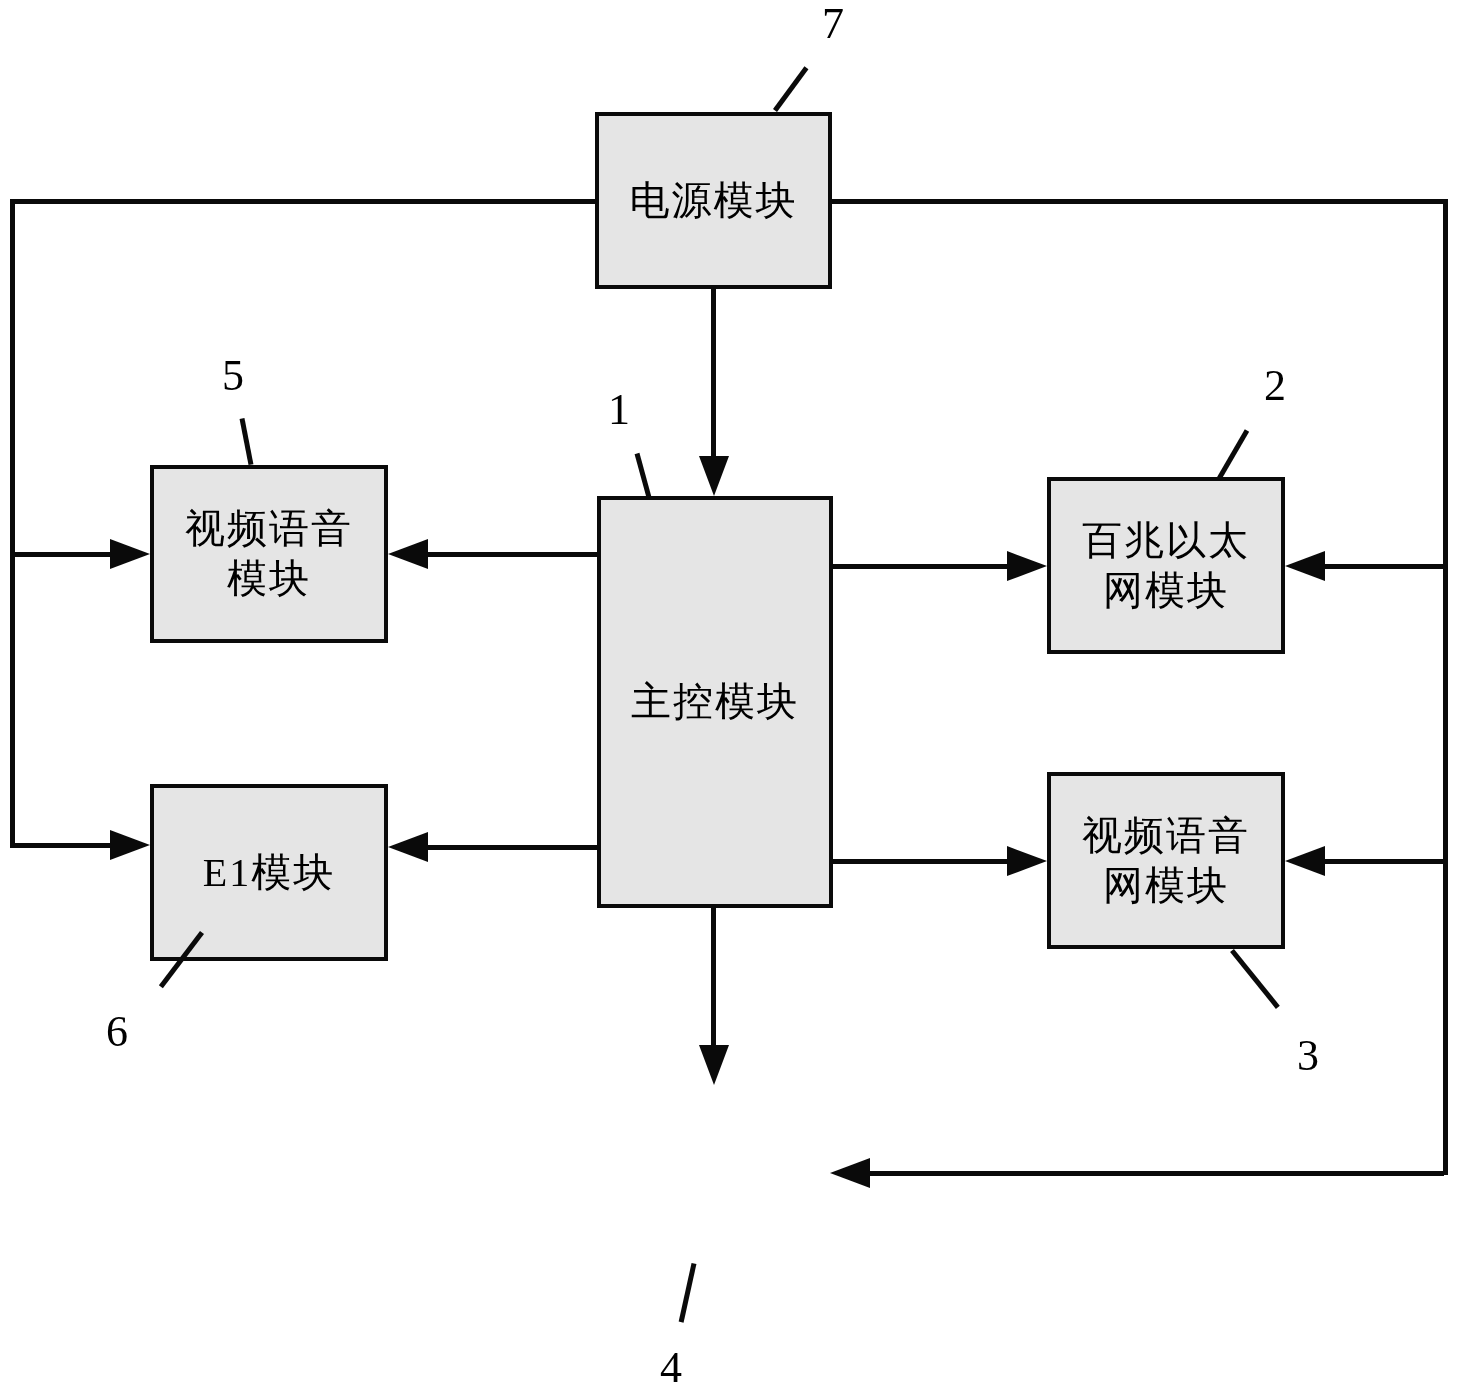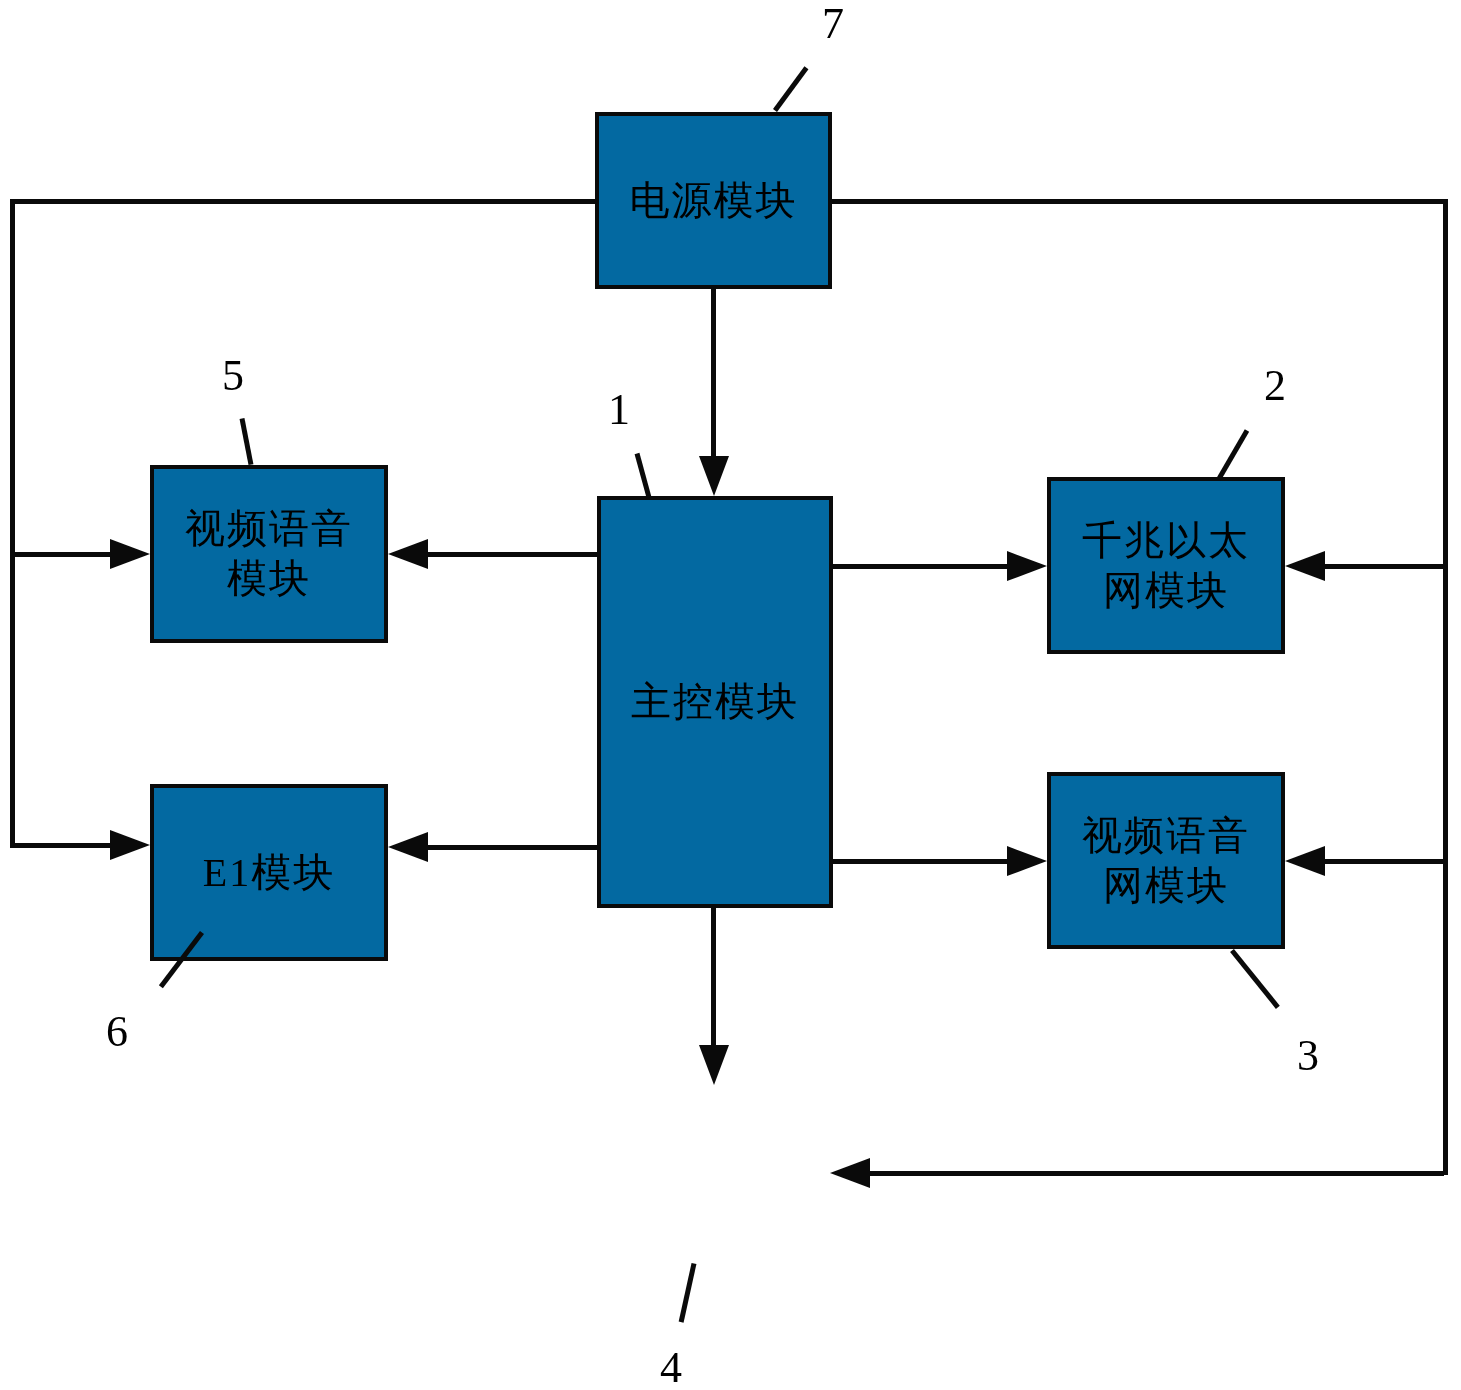--- a/index.html
+++ b/index.html
@@ -9,21 +9,21 @@
     height: 1390px;
     background: #ffffff;
     font-family: "Liberation Serif", "DejaVu Serif", serif;
     color: #000;
     overflow: hidden;
   }
   .box {
     position: absolute;
     box-sizing: border-box;
     border: 4px solid #0a0a0a;
-    background: #0369a1;
+    background: #e5e5e5;
     display: flex;
     align-items: center;
     justify-content: center;
     text-align: center;
     font-size: 40px;
     line-height: 1.25;
     white-space: pre-line;
     letter-spacing: 2px;
   }
   .hline, .vline { position: absolute; background: #0a0a0a; }
@@ -73,21 +73,21 @@
   <div class="box" style="left:150px; top:465px; width:238px; height:178px;">
     <span>视频语音
 模块</span>
   </div>
 
   <div class="box" style="left:150px; top:784px; width:238px; height:177px;">
     <span>E1模块</span>
   </div>
 
   <div class="box" style="left:1047px; top:477px; width:238px; height:177px;">
-    <span>千兆以太
+    <span>百兆以太
 网模块</span>
   </div>
 
   <div class="box" style="left:1047px; top:772px; width:238px; height:177px;">
     <span>视频语音
 网模块</span>
   </div>
 
 
   <div class="hline" style="left:10px; top:199px; width:585px; height:5px;"></div>

